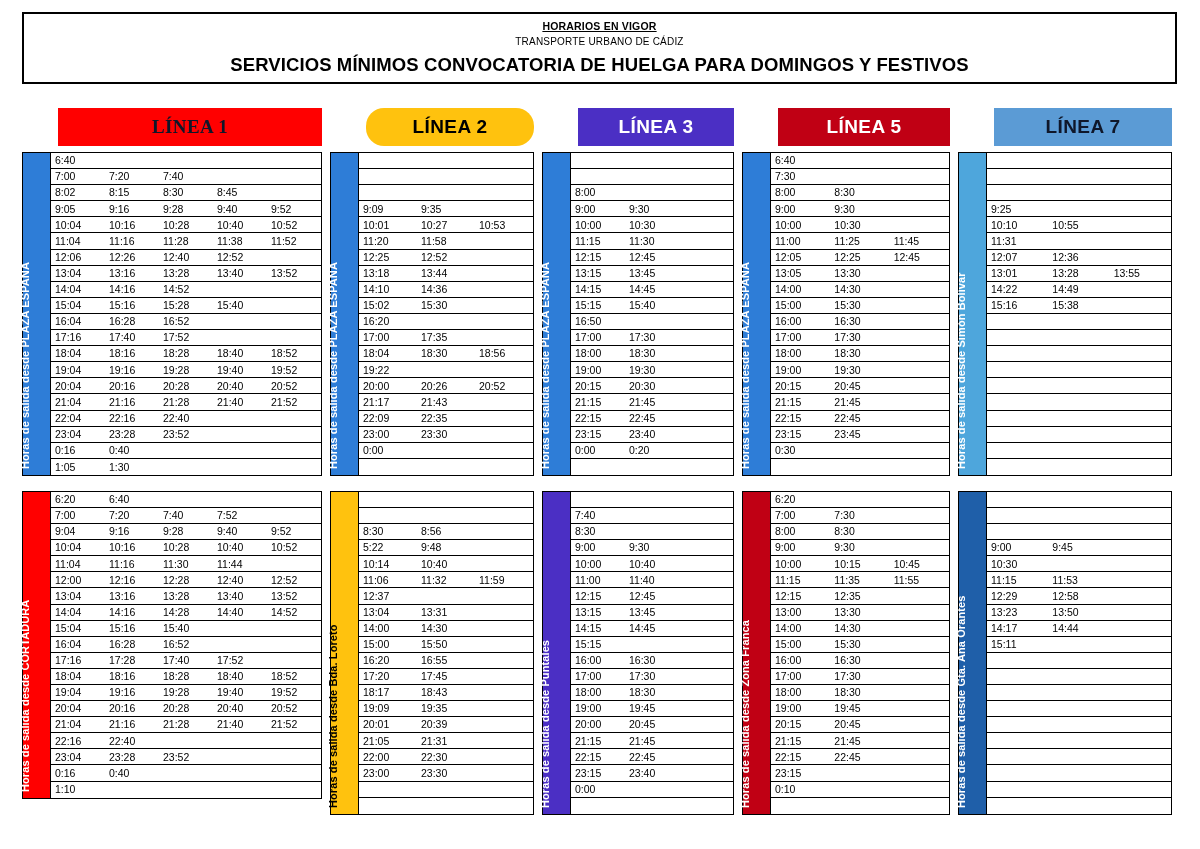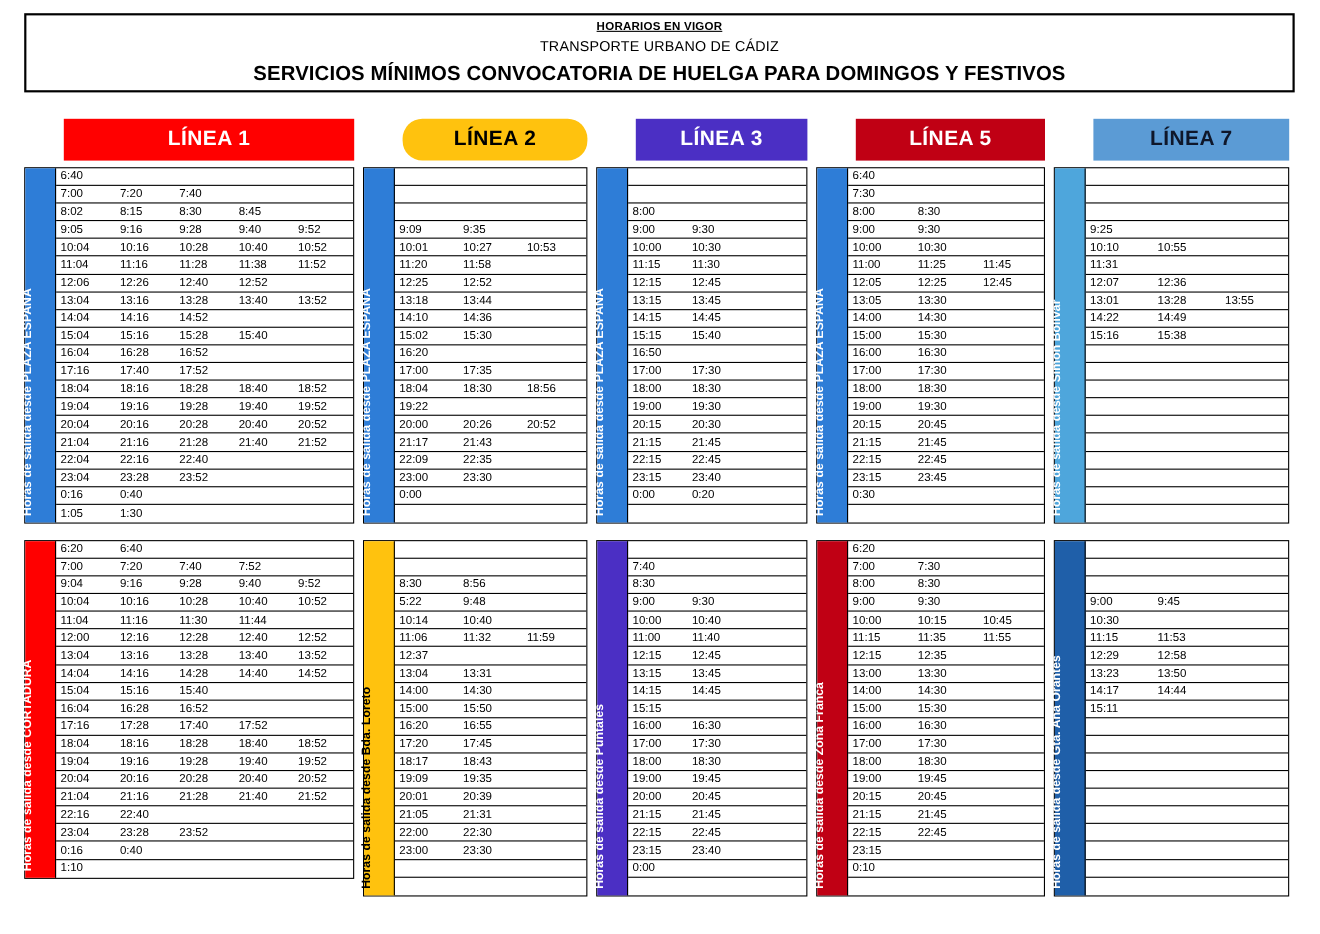--- a/index.html
+++ b/index.html
@@ -39,21 +39,21 @@
     justify-content: center;
   }
   .header-line1 {
     font-size: 10.5px;
     font-weight: 700;
     letter-spacing: 0.2px;
     text-decoration: underline;
     margin-bottom: 4px;
   }
   .header-line2 {
-    font-size: 13px;
+    font-size: 10px;
     font-weight: 400;
     letter-spacing: 0.2px;
     margin-bottom: 7px;
   }
   .header-line3 {
     font-size: 18.5px;
     font-weight: 700;
     letter-spacing: 0.1px;
   }
 
@@ -161,21 +161,21 @@
 <div class="page">
 
   <div class="header-box">
     <div class="header-line1">HORARIOS EN VIGOR</div>
     <div class="header-line2">TRANSPORTE URBANO DE CÁDIZ</div>
     <div class="header-line3">SERVICIOS MÍNIMOS CONVOCATORIA DE HUELGA PARA  DOMINGOS Y FESTIVOS</div>
   </div>
 
   <div class="columns" id="columns-root">
       <div class="line-col col-1">
-        <div class="line-title" style="background: rgb(255, 0, 0); color: #ffffff;">LÍNEA 1</div>
+        <div class="line-title" style="background: rgb(255, 0, 0); color: #0f172a; font-family: Liberation Serif, serif;">LÍNEA 1</div>
         <div class="table-block block-top">
           <div class="side-label" style="background: rgb(46, 125, 215);">
             <span class="vtext" style="color: rgb(255, 255, 255); font-size: 11px;">Horas de salida desde PLAZA ESPAÑA</span>
           </div>
           <div class="rows">
             <div class="trow">
               <div class="tcell">6:40</div>
               <div class="tcell"></div>
               <div class="tcell"></div>
               <div class="tcell"></div>

